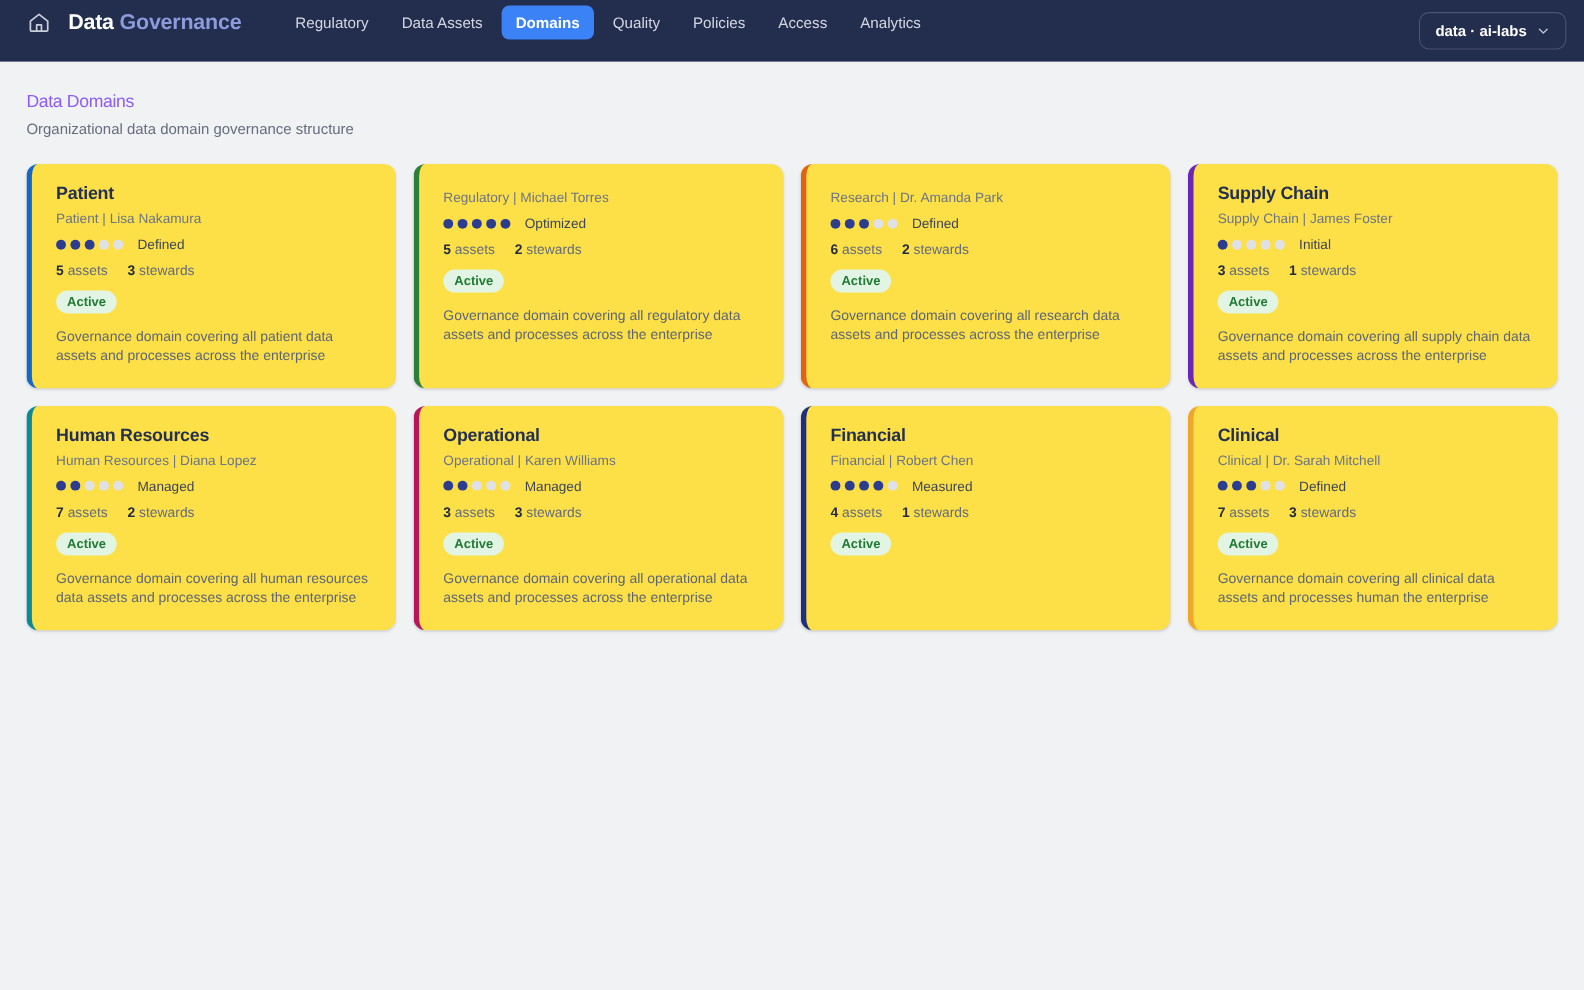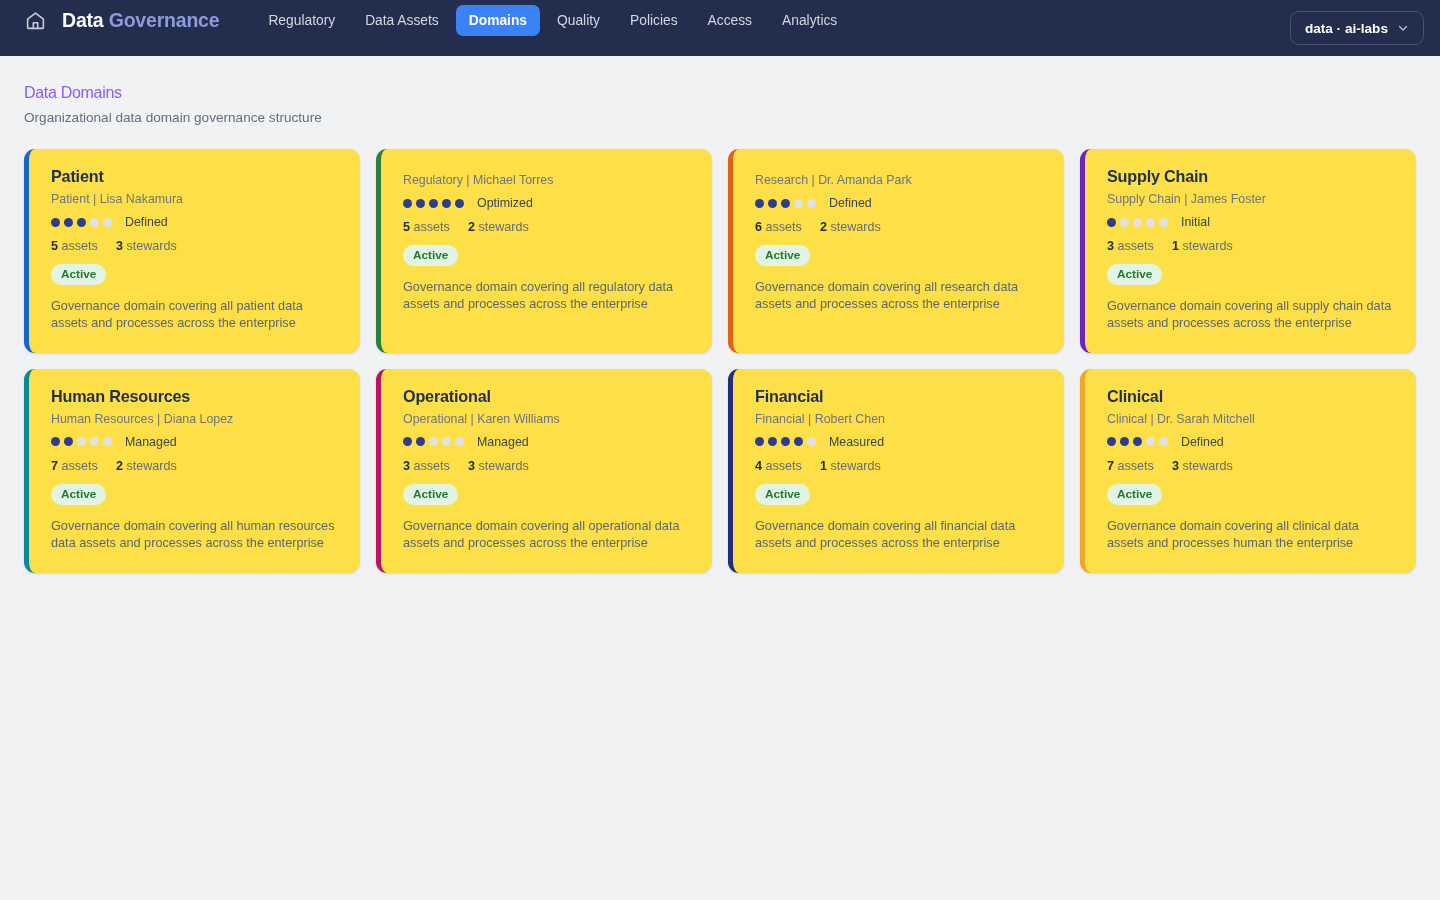--- a/index.html
+++ b/index.html
@@ -327,21 +327,20 @@
           <span class="dot on"></span>
           <span class="dot on"></span>
           <span class="dot"></span>
           <span class="maturity-label">Measured</span>
         </div>
         <div class="stats">
           <span><b>4</b> <span>assets</span></span>
           <span><b>1</b> <span>stewards</span></span>
         </div>
         <div><span class="badge">Active</span></div>
-        <div class="card-desc">Governance domain covering all financial data assets and processes across the enterprise</div>
       </div>
       <div class="card" style="border-left-color: rgb(240, 166, 41);">
         <div class="card-title">Clinical</div>
         <div class="card-owner">Clinical | Dr. Sarah Mitchell</div>
         <div class="maturity">
           <span class="dot on"></span>
           <span class="dot on"></span>
           <span class="dot on"></span>
           <span class="dot"></span>
           <span class="dot"></span>

